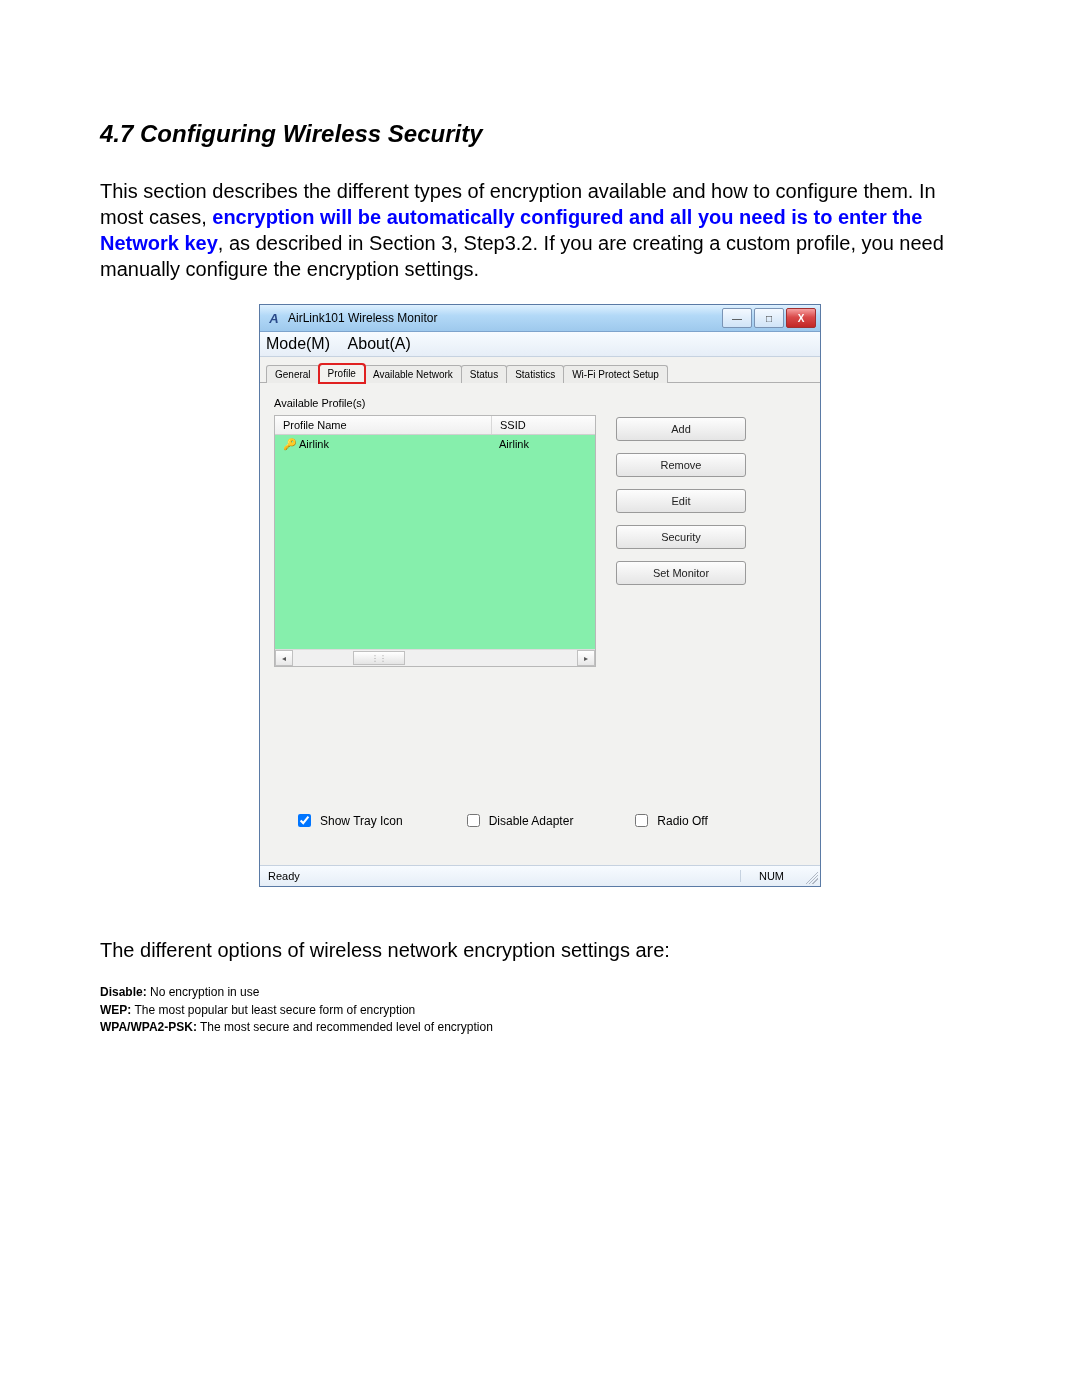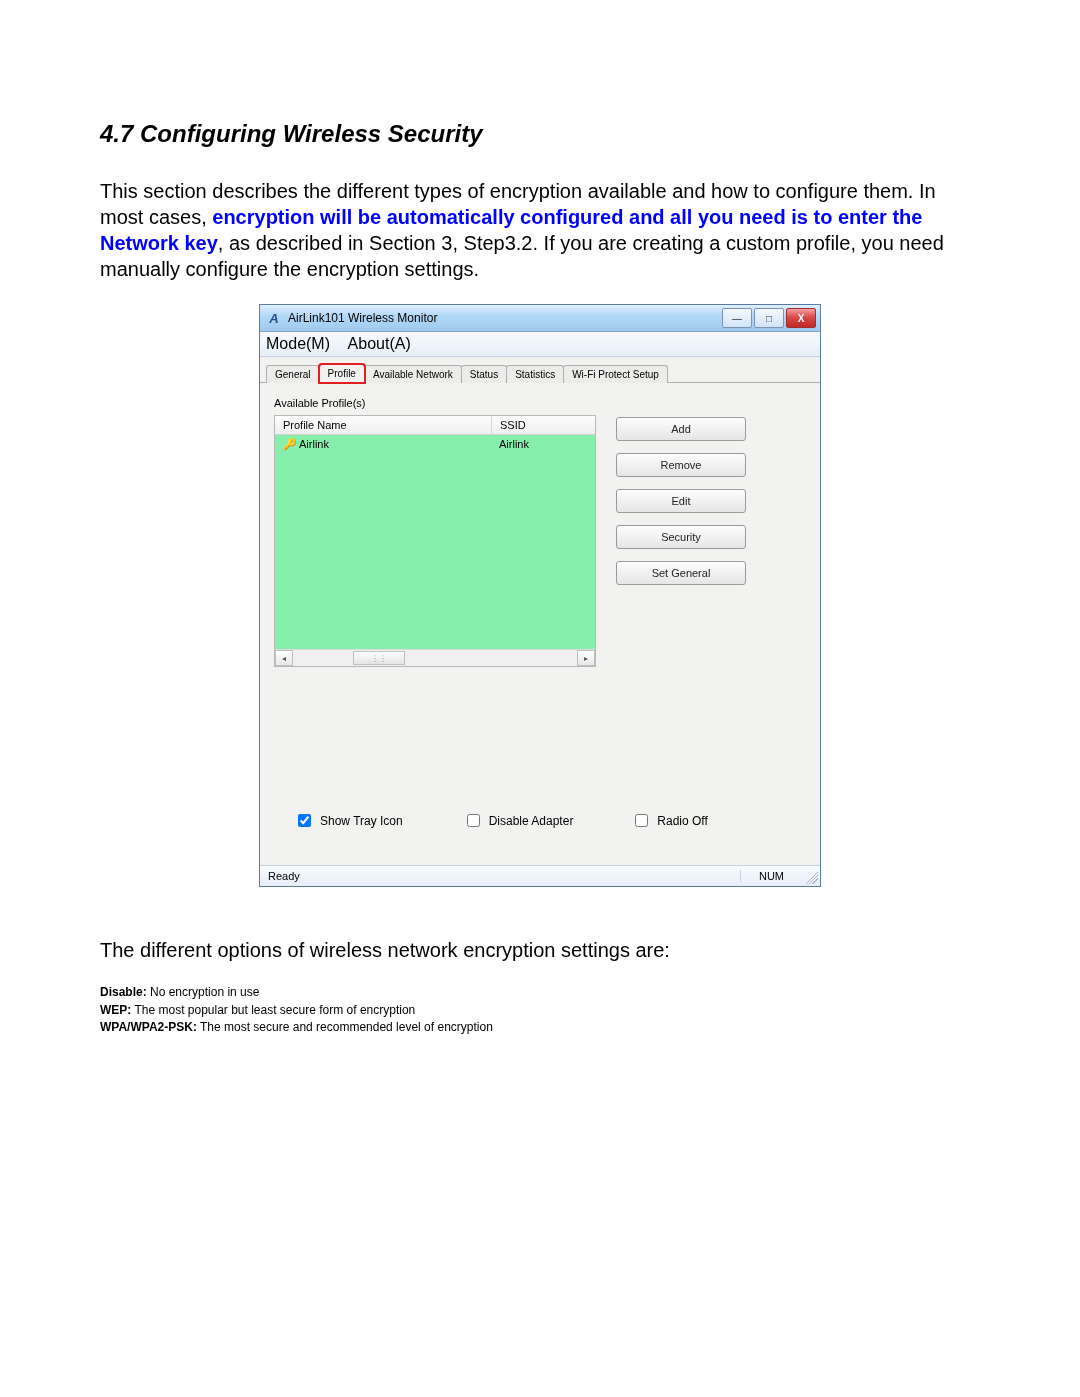--- a/index.html
+++ b/index.html
@@ -255,21 +255,21 @@
               <div class="spacer"></div>
               <div class="arrow">▸</div>
             </div>
           </div>
 
           <div class="btn-column">
             <div class="wbtn">Add</div>
             <div class="wbtn">Remove</div>
             <div class="wbtn">Edit</div>
             <div class="wbtn">Security</div>
-            <div class="wbtn">Set General</div>
+            <div class="wbtn">Set Monitor</div>
           </div>
         </div>
 
         <div class="bottom-checks">
           <label class="chk">
             <input type="checkbox" checked="" style="">
             <span>Show Tray Icon</span>
           </label>
           <label class="chk">
             <input type="checkbox" style="">

